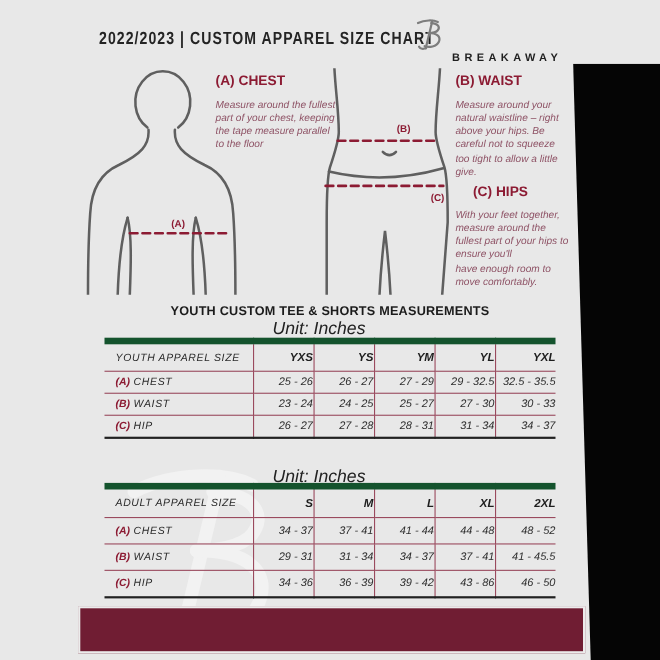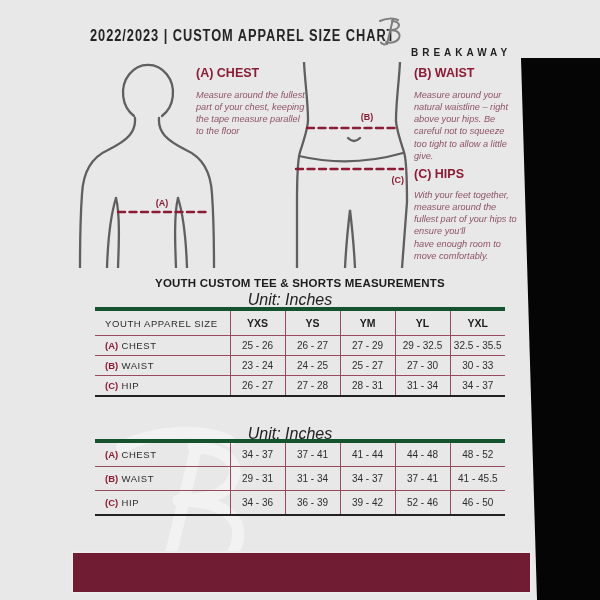--- a/index.html
+++ b/index.html
@@ -38,23 +38,23 @@
   .fig path{fill:none;stroke:#5f5f5f;stroke-width:2.3;stroke-linecap:round;}
   .fig .dash{stroke:#8c1b33;stroke-width:2.4;stroke-dasharray:7 4.5;}
   .fig text{font-family:"Liberation Sans",sans-serif;font-size:9px;font-weight:bold;fill:#8c1b33;}
   
   .sec-title{position:absolute;left:95px;width:410px;text-align:center;
     font-size:11.5px;font-weight:bold;color:#1b1b1b;letter-spacing:0.2px;}
   .sec-unit{position:absolute;left:85px;width:410px;text-align:center;
     font-size:16px;font-style:italic;color:#222;}
   .tbl-wrap{position:absolute;left:95px;width:410px;z-index:2;}
   table{border-collapse:collapse;table-layout:fixed;width:410px;
-    border-top:4px solid #14532d;border-bottom:2px solid #212121;
-    font-size:10px;color:#2d2d2d;}
-  td{border:1px solid #9a4a5e;text-align:center;padding:0;}
+    border-top:6px solid #14532d;border-bottom:2px solid #212121;
+    font-size:10px;color:#2d2d2d;font-style:italic;}
+  td{border:1px solid #9a4a5e;text-align:right;padding:0;}
   td:first-child{border-left:none;text-align:left;padding-left:10px;}
   td:last-child{border-right:none;}
   tr:first-child td{border-top:none;}
   tr:last-child td{border-bottom:none;}
   .yt tr.head td{height:24px;} .yt tr.data td{height:19px;}
   .at tr.head td{height:25px;} .at tr.data td{height:23px;}
   td.sz{font-weight:bold;font-size:10.5px;color:#1d1d1d;}
   td.lbl{font-size:9.5px;letter-spacing:0.6px;color:#2b2b2b;}
   .pfx{color:#8c1b33;font-weight:bold;letter-spacing:0;}
   .rname{letter-spacing:0.6px;}
@@ -105,21 +105,21 @@
     <text x="79" y="58" text-anchor="middle">(B)</text>
     <text x="116" y="121" text-anchor="end">(C)</text>
   </svg>
 
   <div class="ins-head" style="left:196px;top:66px;">(A) CHEST</div>
   <div class="ins-body" style="left:196px;top:89px;width:110px;">Measure around the fullest part of your chest, keeping the tape measure parallel to the floor</div>
 
   <div class="ins-head" style="left:414px;top:66px;">(B) WAIST</div>
   <div class="ins-body" style="left:414px;top:89px;width:103px;">Measure around your natural waistline – right above your hips. Be careful not to squeeze too tight to allow a little give.</div>
 
-  <div class="ins-head" style="left:414px;top:167px;">(C) HIPS</div>
+  <div class="ins-head" style="left:430px;top:167px;">(C) HIPS</div>
   <div class="ins-body pre" style="left:414px;top:189px;width:108px;">With your feet together, measure around the fullest part of your hips to ensure you'll
 have enough room to move comfortably.</div>
 
   <svg class="watermark" width="155" height="195" viewBox="0 0 26 32">
     <path d="M 2,5 C 8,2 16,2 20,4"></path>
     <path d="M 15,3 L 9,28"></path>
     <path d="M 14,5 C 21,5.5 22,9 20,11.5 C 18.5,13.5 14,14 11.5,14"></path>
     <path d="M 11.5,14 C 19,14 23,17 21,22 C 19,26.5 12,27.5 8,26"></path>
     <path d="M 9.5,27.5 C 7,29 4,28.5 3,26.5"></path>
   </svg>
@@ -178,20 +178,28 @@
     <table class="at">
       <colgroup>
           <col style="width:135px">
           <col style="width:55px">
           <col style="width:55px">
           <col style="width:55px">
           <col style="width:55px">
           <col style="width:55px">
         </colgroup>
       <tbody>
+          <tr class="head">
+        <td class="lbl">ADULT APPAREL SIZE</td>
+        <td class="sz">S</td>
+        <td class="sz">M</td>
+        <td class="sz">L</td>
+        <td class="sz">XL</td>
+        <td class="sz">2XL</td>
+      </tr>
       <tr class="data">
         <td class="lbl"><span class="pfx">(A)</span> <span class="rname">CHEST</span></td>
         <td>34 - 37</td>
         <td>37 - 41</td>
         <td>41 - 44</td>
         <td>44 - 48</td>
         <td>48 - 52</td>
       </tr>
       <tr class="data">
         <td class="lbl"><span class="pfx">(B)</span> <span class="rname">WAIST</span></td>
@@ -199,21 +207,21 @@
         <td>31 - 34</td>
         <td>34 - 37</td>
         <td>37 - 41</td>
         <td>41 - 45.5</td>
       </tr>
       <tr class="data">
         <td class="lbl"><span class="pfx">(C)</span> <span class="rname">HIP</span></td>
         <td>34 - 36</td>
         <td>36 - 39</td>
         <td>39 - 42</td>
-        <td>52 - 46</td>
+        <td>43 - 86</td>
         <td>46 - 50</td>
       </tr>
     </tbody>
       </table>
   </div>
 
   <div class="footer-bar"></div>
 
   <div class="black-band"></div>
 

